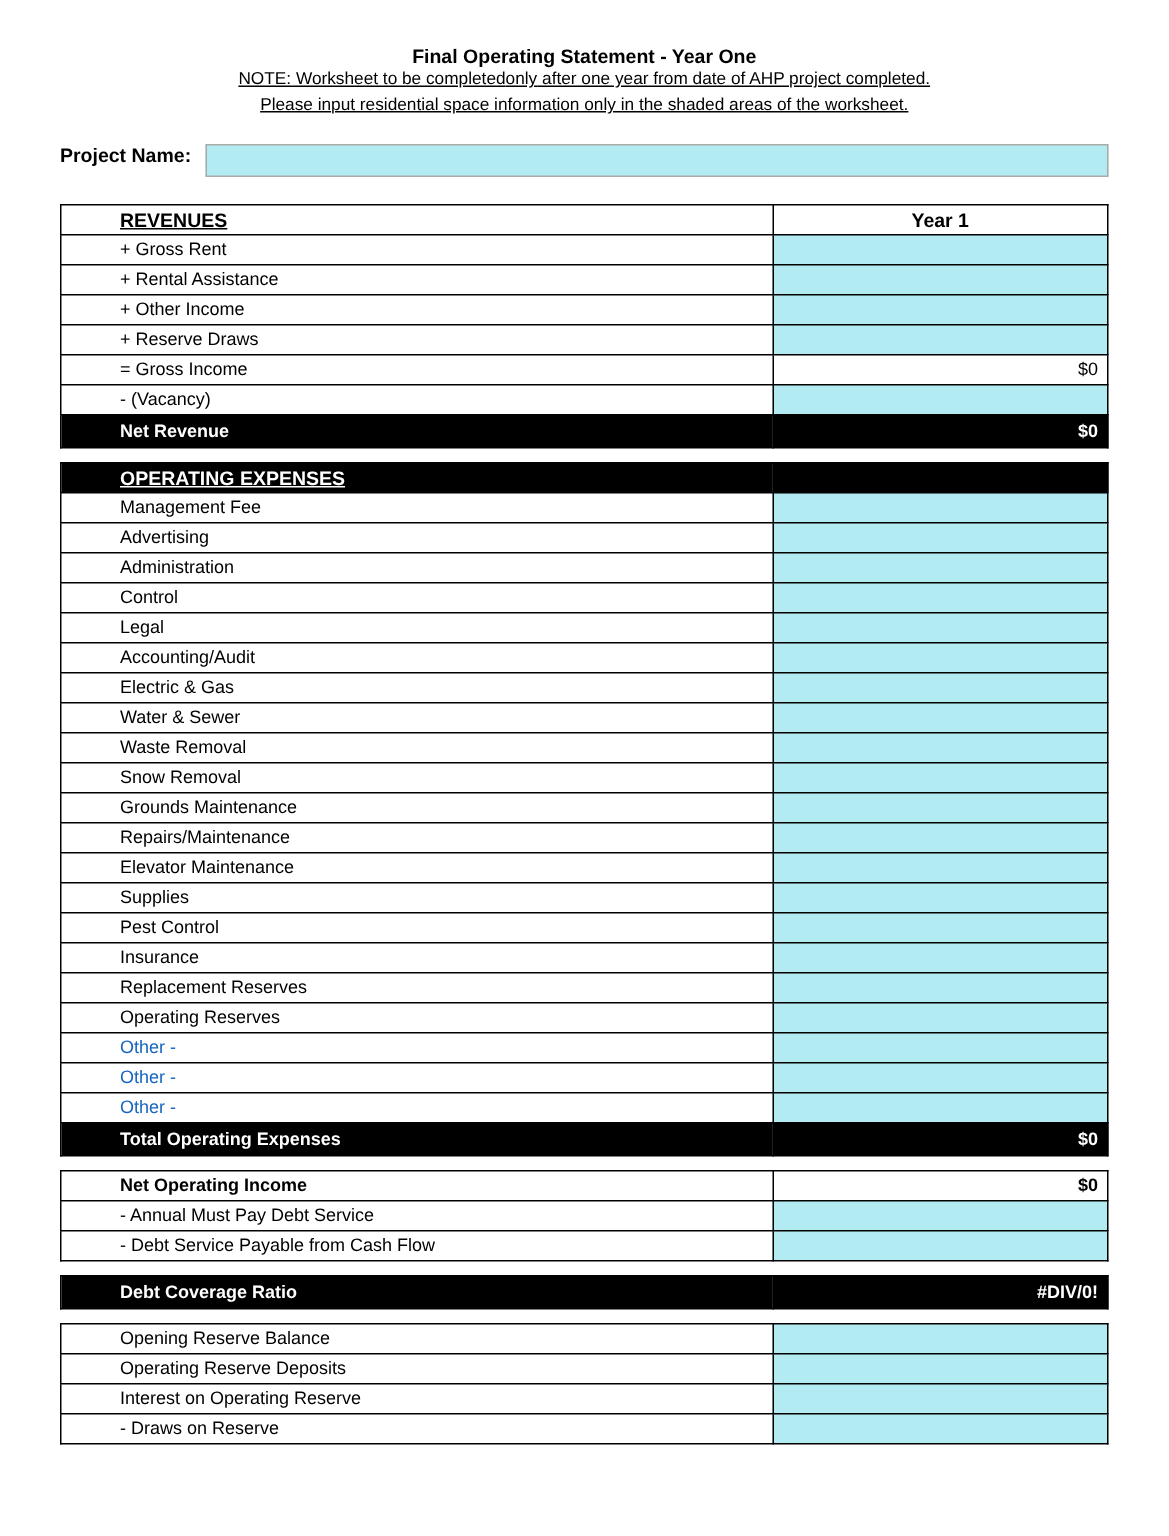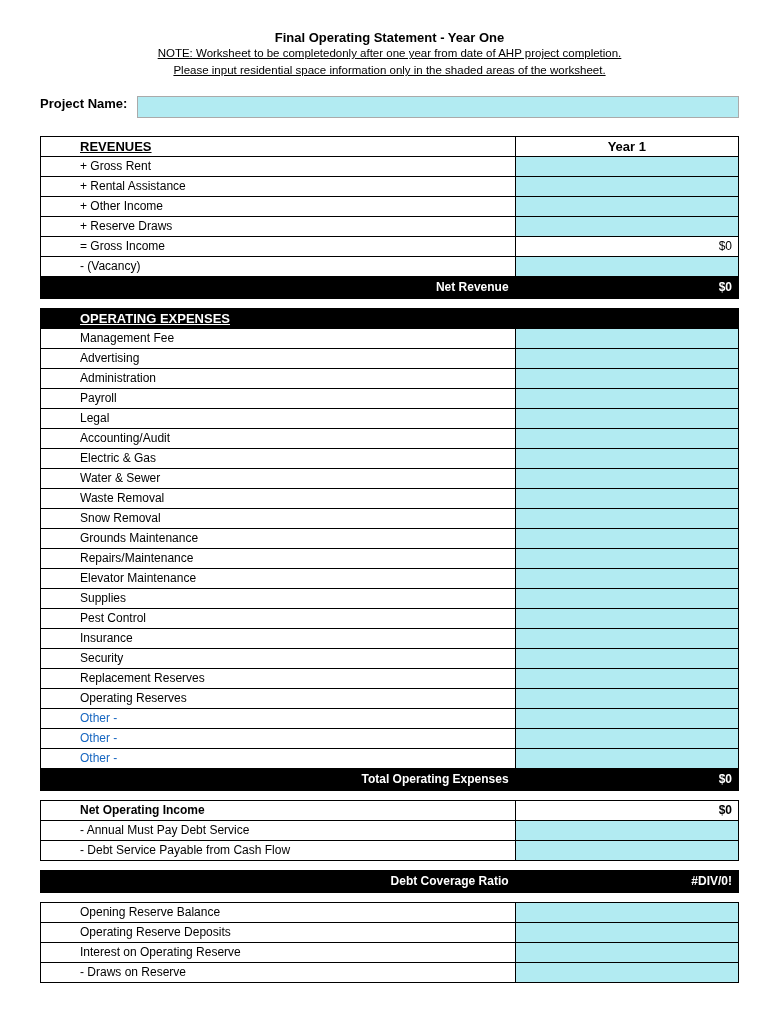--- a/index.html
+++ b/index.html
@@ -77,21 +77,20 @@
       background: #b2ebf2;
     }
     .calc-cell {
       background: #fff;
     }
     .black-header td {
       background: #000;
       color: #fff;
       font-weight: bold;
       height: 22px;
-      text-align: right;
     }
     .section-header td {
       font-weight: bold;
       text-decoration: underline;
       font-size: 13px;
       background: #000;
       color: #fff;
       margin-left: 16px;
     }
     .bold-row td {
@@ -100,21 +99,21 @@
     .spacer-row td {
       border: none;
       height: 10px;
     }
   </style>
 </head>
 <body>
 
 <div class="page-title">Final Operating Statement - Year One</div>
 <div class="page-subtitle">
-  <span>NOTE:  Worksheet to be completed</span><span style="">only</span><span> after one year from date of AHP project completion.</span><br>
+  <span>NOTE:  Worksheet to be completed</span><span style="">only</span><span> after one year from date of AHP project completed.</span><br>
   <span>Please input residential space information only in the shaded areas of the worksheet.</span>
 </div>
 
 <div class="project-name-row">
   <div class="project-name-label">Project Name:</div>
   <div class="project-name-input"></div>
 </div>
 
 <table class="main-table">
 
@@ -174,21 +173,21 @@
   </tr>
   <tr>
     <td class="col-label">Advertising</td>
     <td class="col-value input-cell"></td>
   </tr>
   <tr>
     <td class="col-label">Administration</td>
     <td class="col-value input-cell"></td>
   </tr>
   <tr>
-    <td class="col-label">Payroll</td>
+    <td class="col-label">Control</td>
     <td class="col-value input-cell"></td>
   </tr>
   <tr>
     <td class="col-label">Legal</td>
     <td class="col-value input-cell"></td>
   </tr>
   <tr>
     <td class="col-label">Accounting/Audit</td>
     <td class="col-value input-cell"></td>
   </tr>
@@ -223,24 +222,20 @@
   <tr>
     <td class="col-label">Supplies</td>
     <td class="col-value input-cell"></td>
   </tr>
   <tr>
     <td class="col-label">Pest Control</td>
     <td class="col-value input-cell"></td>
   </tr>
   <tr>
     <td class="col-label">Insurance</td>
-    <td class="col-value input-cell"></td>
-  </tr>
-  <tr>
-    <td class="col-label">Security</td>
     <td class="col-value input-cell"></td>
   </tr>
   <tr>
     <td class="col-label">Replacement Reserves</td>
     <td class="col-value input-cell"></td>
   </tr>
   <tr>
     <td class="col-label">Operating Reserves</td>
     <td class="col-value input-cell"></td>
   </tr>

